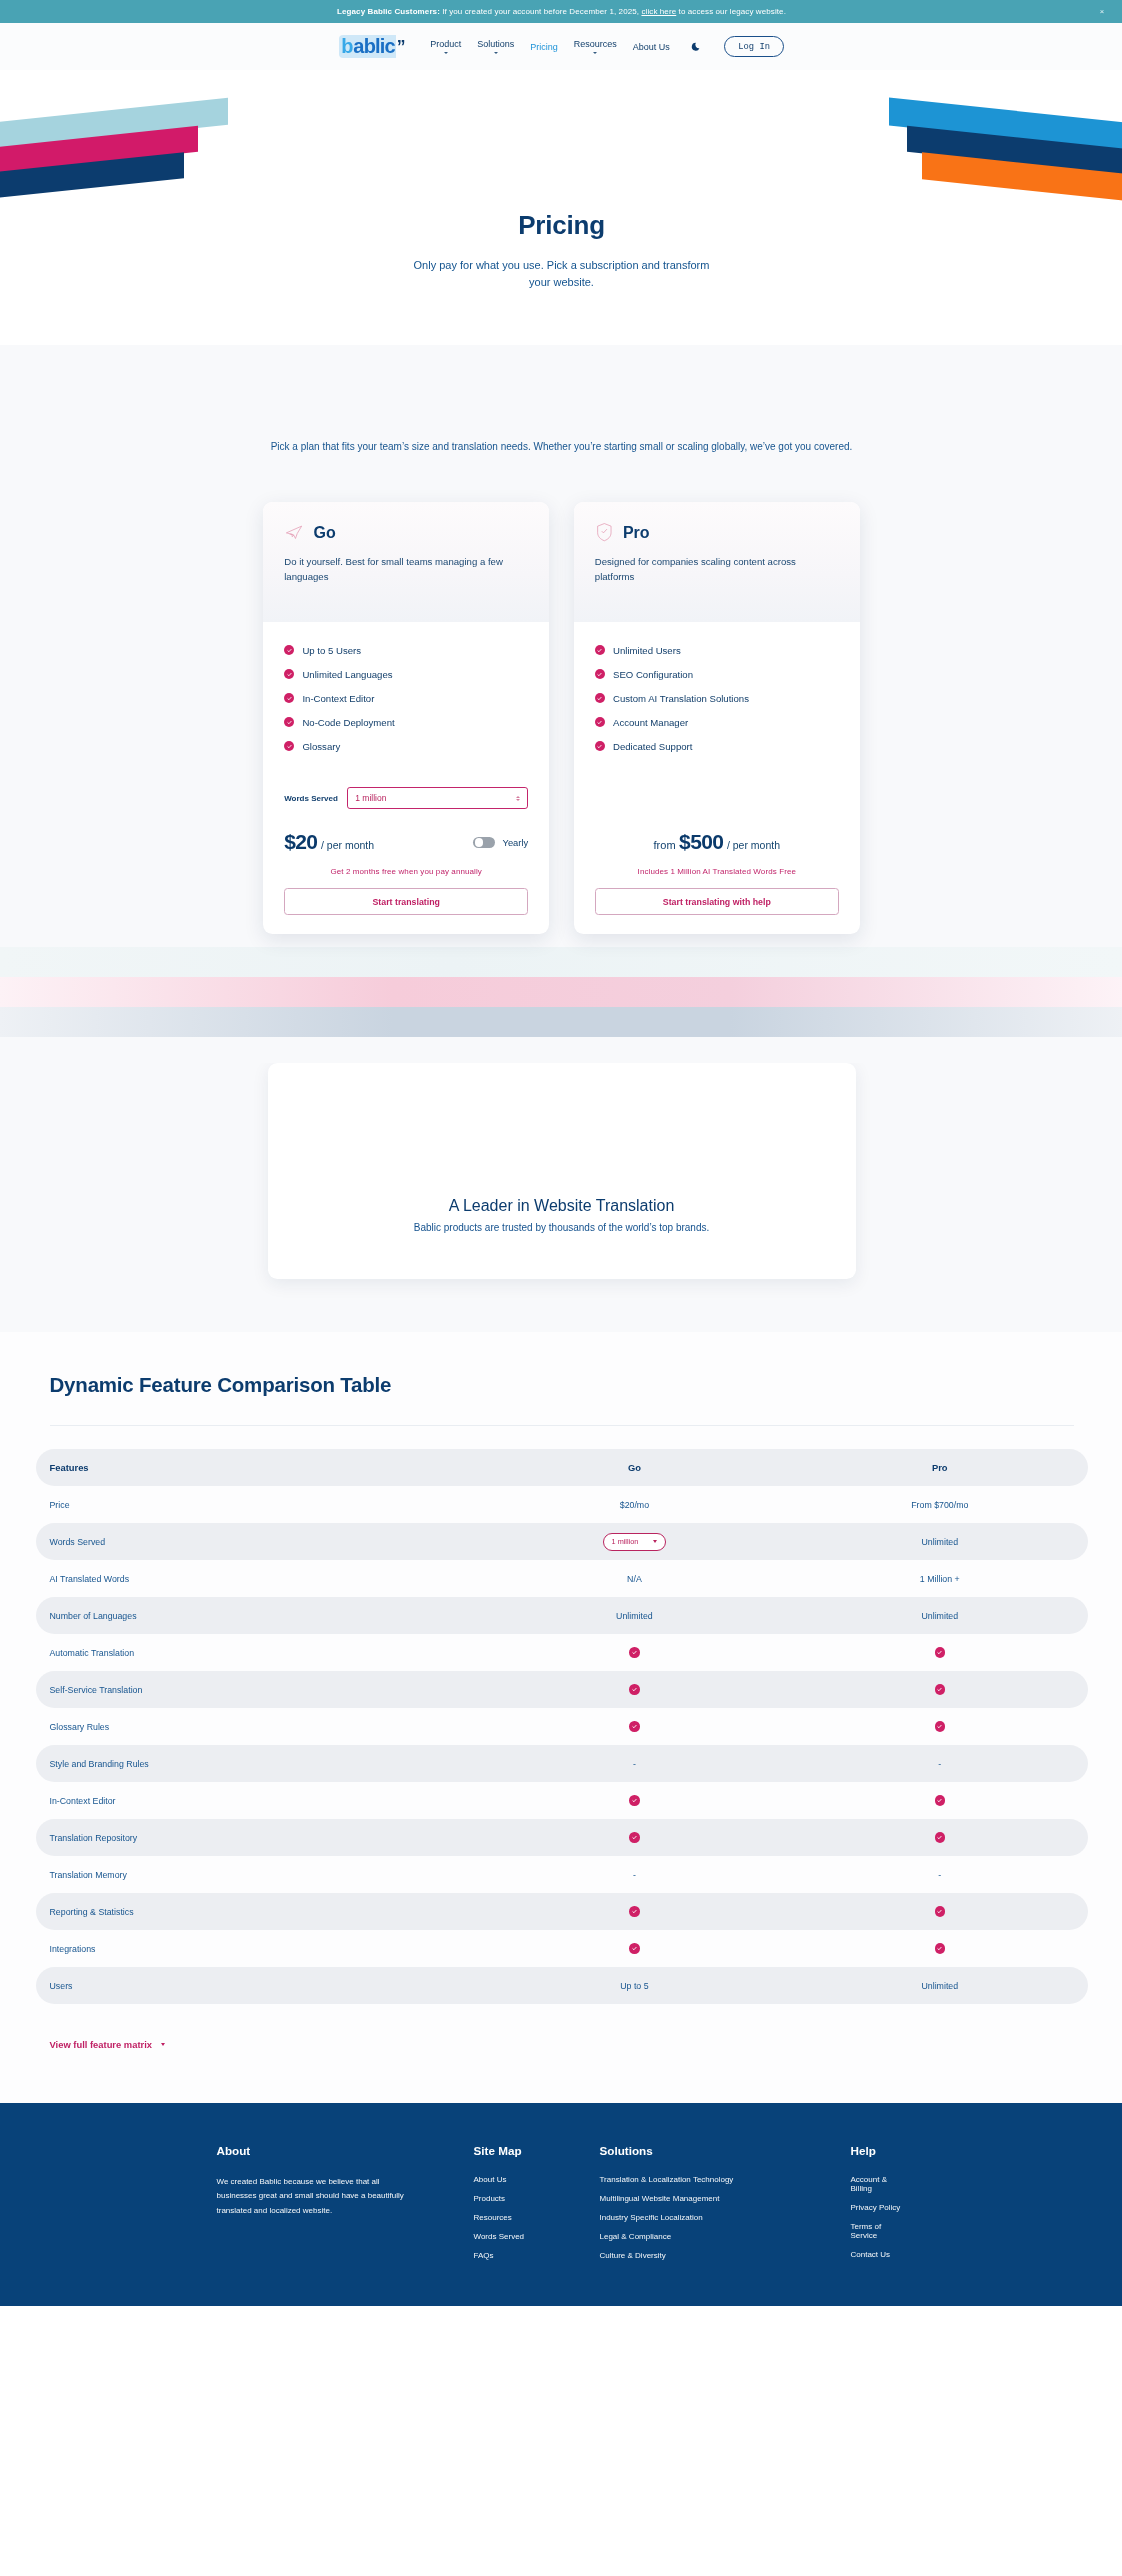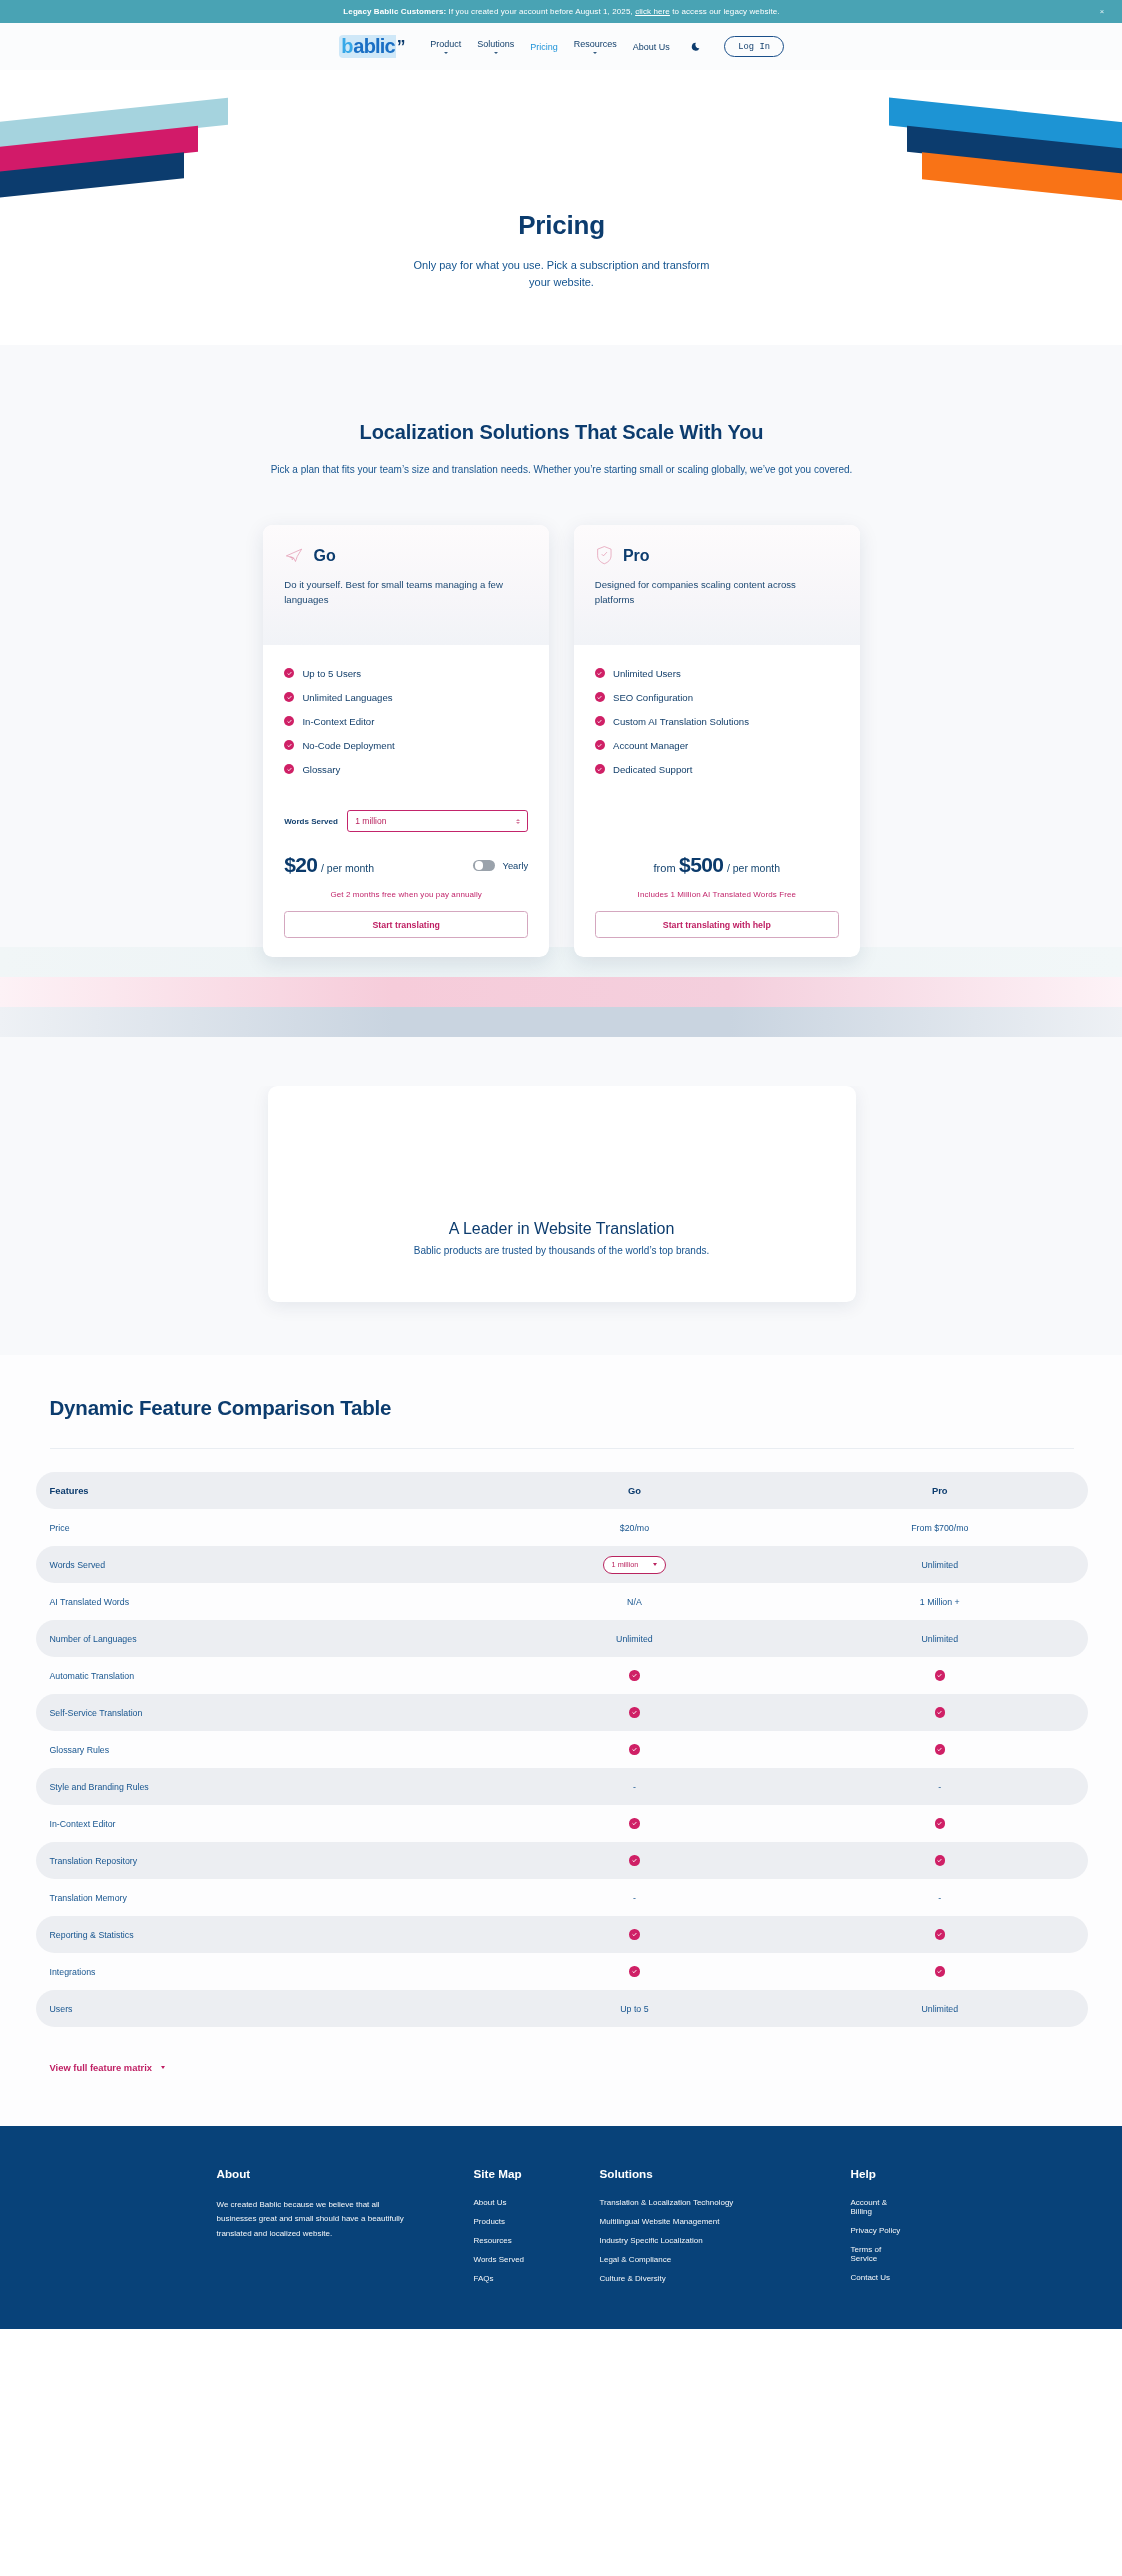--- a/index.html
+++ b/index.html
@@ -307,21 +307,21 @@
   .fcol ul { list-style: none; display: flex; flex-direction: column; gap: 10px; }
   .fcol ul li { font-size: 8px; cursor: pointer; opacity: .96; }
   .footer-rule { height: 0.6px; background: #1c5894; margin: 46px auto 0; width: 1087px; }
   .copyright { text-align: center; font-size: 7.6px; padding: 21px 0 23.4px; opacity: .95; }
 </style>
 </head>
 <body>
 
 <div class="banner">
   <div class="banner-text">
-    <b>Legacy Bablic Customers:</b><span> If you created your account before August 1, 2025, </span><a class="banner-link" href="#">click here</a><span> to access our legacy website.</span>
+    <b>Legacy Bablic Customers:</b><span> If you created your account before December 1, 2025, </span><a class="banner-link" href="#">click here</a><span> to access our legacy website.</span>
   </div>
   <span class="banner-close">×</span>
 </div>
 
 <nav class="nav">
   <div class="logo">
     <span class="b1">b</span>
       <span class="rest">ablic</span>
       <span class="quote">”</span>
   </div>
@@ -364,21 +364,20 @@
   <div class="deco" style="right:-47px;top:46px;width:327px;height:102px;">
     <div class="deco-bar skew-r" style="right:-70px;top:0;width:351px;height:28px;background:#1d94d4;"></div>
     <div class="deco-bar skew-r" style="right:-82px;top:28px;width:345px;height:26px;background:#0c3c6e;"></div>
     <div class="deco-bar skew-r" style="right:-88px;top:54px;width:336px;height:27px;background:#f97316;"></div>
   </div>
   <h1>Pricing</h1>
   <p>Only pay for what you use. Pick a subscription and transform your website.</p>
 </section>
 
 <section class="plans-section">
-  <h2>Localization Solutions That Scale With You</h2>
   <p class="plans-sub">Pick a plan that fits your team’s size and translation needs. Whether you’re starting small or scaling globally, we’ve got you covered.</p>
 
   <div class="stripes">
     <div class="stripe" style="background:linear-gradient(90deg,#f1f6f7,#ecf3f5 40%,#f2f7f8);"></div>
     <div class="stripe" style="background:linear-gradient(90deg,#fdf2f6,#f6ccda 35%,#f4cfdd 65%,#fdf3f7);"></div>
     <div class="stripe" style="background:linear-gradient(90deg,#eef1f5,#c9d4e0 35%,#c9d4e0 65%,#eef1f5);"></div>
   </div>
 
   <div class="cards">
 

